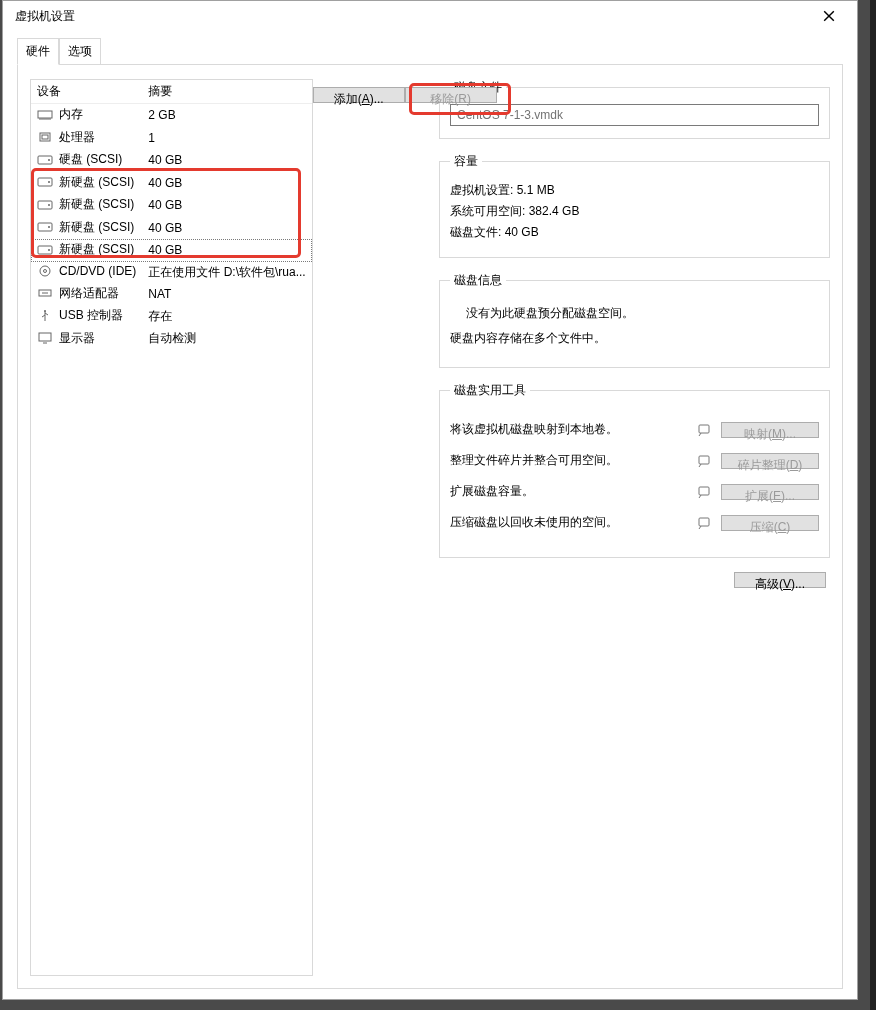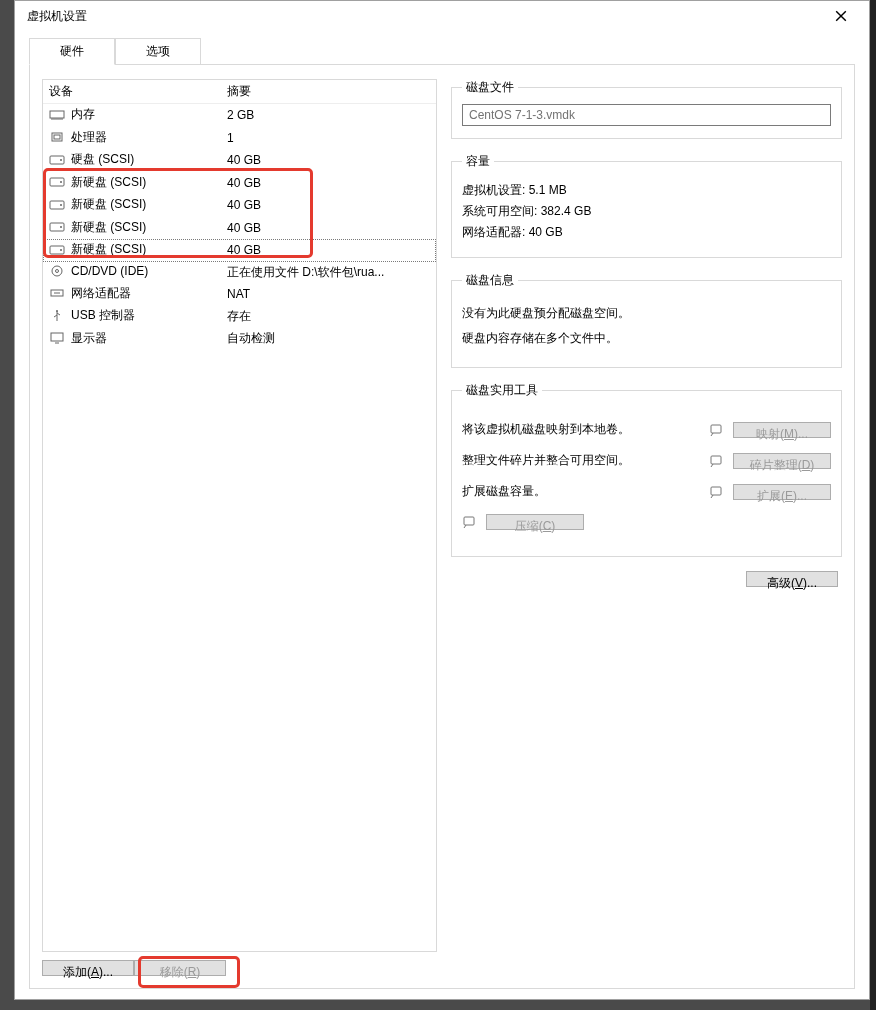--- a/index.html
+++ b/index.html
@@ -8,21 +8,21 @@
     font-family: "Microsoft YaHei", "Segoe UI", Tahoma, sans-serif;
     font-size: 12px;
     background: #4a4a4a;
     width: 876px;
     height: 1010px;
     overflow: hidden;
     color: #000;
   }
   .dialog {
     position: absolute;
-    left: 14px;
+    left: 2px;
     top: 0;
     width: 856px;
     height: 1000px;
     background: #ffffff;
     border: 1px solid #a0a0a0;
     display: flex;
     flex-direction: column;
   }
   .titlebar {
     height: 30px;
@@ -46,42 +46,42 @@
     display: flex;
     flex-direction: column;
   }
   .tabs {
     display: flex;
     position: relative;
     top: 1px;
     z-index: 2;
   }
   .tab {
-    padding: 4px 30px;
+    padding: 4px 8px;
     border: 1px solid #d9d9d9;
     background: #ffffff;
     font-size: 12px;
   }
   .tab.active {
     border-bottom: 1px solid #ffffff;
   }
   .tab:not(.active) {
     background: #ffffff;
   }
   .panel {
     flex: 1;
     border: 1px solid #d9d9d9;
     display: flex;
     padding: 14px 12px 12px 12px;
     gap: 14px;
   }
   .left-col {
     width: 395px;
     display: flex;
-    flex-direction: column;
+    flex-direction: row;
   }
   .device-frame {
     flex: 1;
     border: 1px solid #d9d9d9;
   }
   .device-table {
     width: 100%;
     border-collapse: collapse;
   }
   .device-table th {
@@ -362,28 +362,28 @@
           <legend>容量</legend>
           <div class="cap-line">
             <span>虚拟机设置:</span>
             <span>5.1 MB</span>
           </div>
           <div class="cap-line">
             <span>系统可用空间:</span>
             <span>382.4 GB</span>
           </div>
           <div class="cap-line">
-            <span>网络适配器:</span>
+            <span>磁盘文件:</span>
             <span>40 GB</span>
           </div>
         </fieldset>
 
         <fieldset>
           <legend>磁盘信息</legend>
-          <div style="margin:8px 0">没有为此硬盘预分配磁盘空间。</div>
+          <div style="margin:8px 16px">没有为此硬盘预分配磁盘空间。</div>
           <div style="margin:8px 0">硬盘内容存储在多个文件中。</div>
         </fieldset>
 
         <fieldset>
           <legend>磁盘实用工具</legend>
           <div class="tool-row">
             <span class="desc">将该虚拟机磁盘映射到本地卷。</span>
             <span class="pin">
                 <svg width="14" height="12" viewBox="0 0 14 12">
                   <rect x="1" y="1" width="10" height="8" rx="1" fill="none" stroke="#777"></rect>
@@ -406,20 +406,21 @@
             <span class="desc">扩展磁盘容量。</span>
             <span class="pin">
                 <svg width="14" height="12" viewBox="0 0 14 12">
                   <rect x="1" y="1" width="10" height="8" rx="1" fill="none" stroke="#777"></rect>
                   <path d="M3 9 L1 12" stroke="#777"></path>
                 </svg>
               </span>
             <button class="win" disabled=""><span>扩展(<span class="u">E</span>)...</span></button>
           </div>
           <div class="tool-row">
+            <span class="desc">压缩磁盘以回收未使用的空间。</span>
             <span class="pin">
                 <svg width="14" height="12" viewBox="0 0 14 12">
                   <rect x="1" y="1" width="10" height="8" rx="1" fill="none" stroke="#777"></rect>
                   <path d="M3 9 L1 12" stroke="#777"></path>
                 </svg>
               </span>
             <button class="win" disabled=""><span>压缩(<span class="u">C</span>)</span></button>
           </div>
         </fieldset>
 

